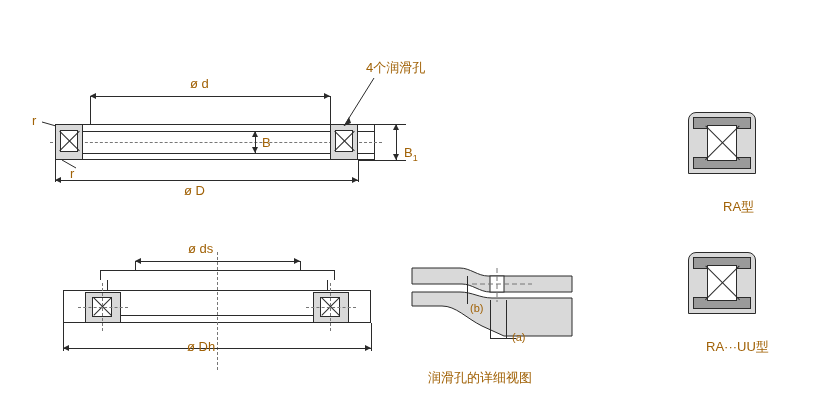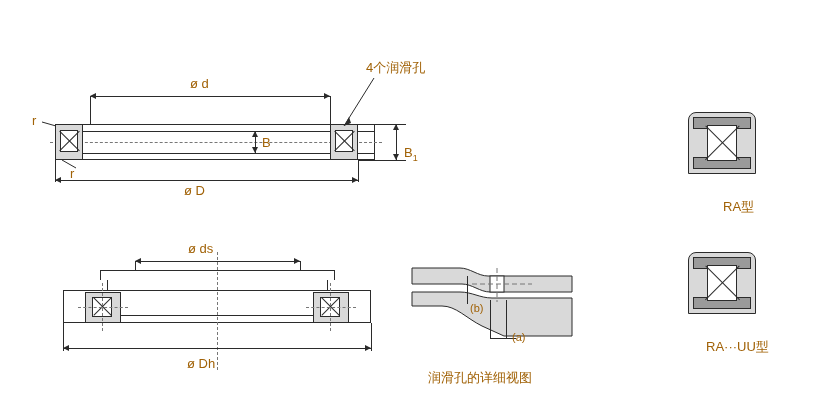--- a/index.html
+++ b/index.html
@@ -215,21 +215,21 @@
     <div class="centerline" style="left:78px; top:307px; width:50px;"></div>
     <div class="centerline" style="left:306px; top:307px; width:50px;"></div>
     <div class="vcenterline" style="left:102px; top:283px; height:48px;"></div>
     <div class="vcenterline" style="left:330px; top:283px; height:48px;"></div>
 
     <div class="vline" style="left:63px; top:323px; height:28px;"></div>
     <div class="vline" style="left:371px; top:323px; height:28px;"></div>
     <div class="hline" style="left:63px; top:348px; width:308px;"></div>
     <div class="arrowhead ar-left" style="left:63px; top:345px;"></div>
     <div class="arrowhead ar-right" style="left:365px; top:345px;"></div>
-    <div class="lbl" style="left:187px; top:356px;text-align:right;">ø Dh</div>
+    <div class="lbl" style="left:187px; top:339px;text-align:right;">ø Dh</div>
   </div>
 
   <div>
     <svg class="abs" style="left:412px; top:262px;" width="160" height="80">
 
       <path d="M0,6 L48,6 C58,6 66,14 76,14 L160,14 L160,30 L78,30 C68,30 60,22 50,22 L0,22 Z" fill="#d9d9d9" stroke="#2b2b2b" stroke-width="1"></path>
 
       <path d="M0,40 L34,40 C46,40 54,52 66,58 L86,70 L160,70 L160,34 L78,34 C66,34 58,26 46,26 L0,26 Z" fill="#d9d9d9" stroke="#2b2b2b" stroke-width="1" opacity="0"></path>
       <path d="M0,44 L30,44 C44,44 54,56 70,64 L92,74 L160,74 L160,36 L80,36 C68,36 60,30 48,30 L0,30 Z" fill="#d9d9d9" stroke="#2b2b2b" stroke-width="1"></path>
 

